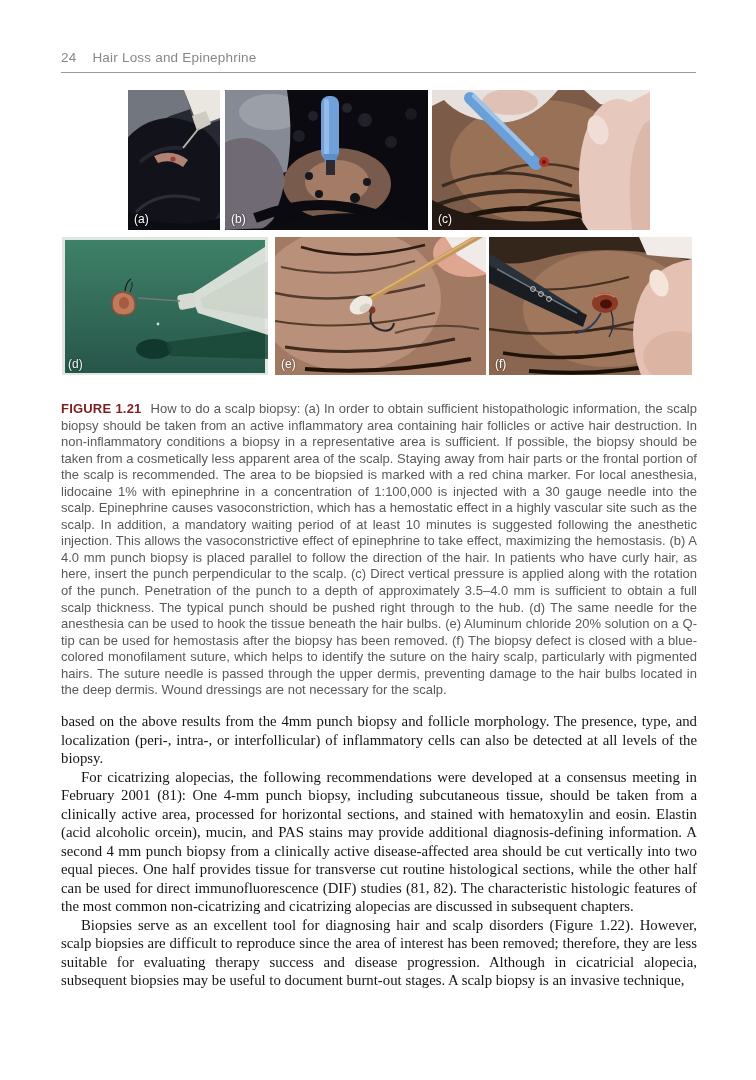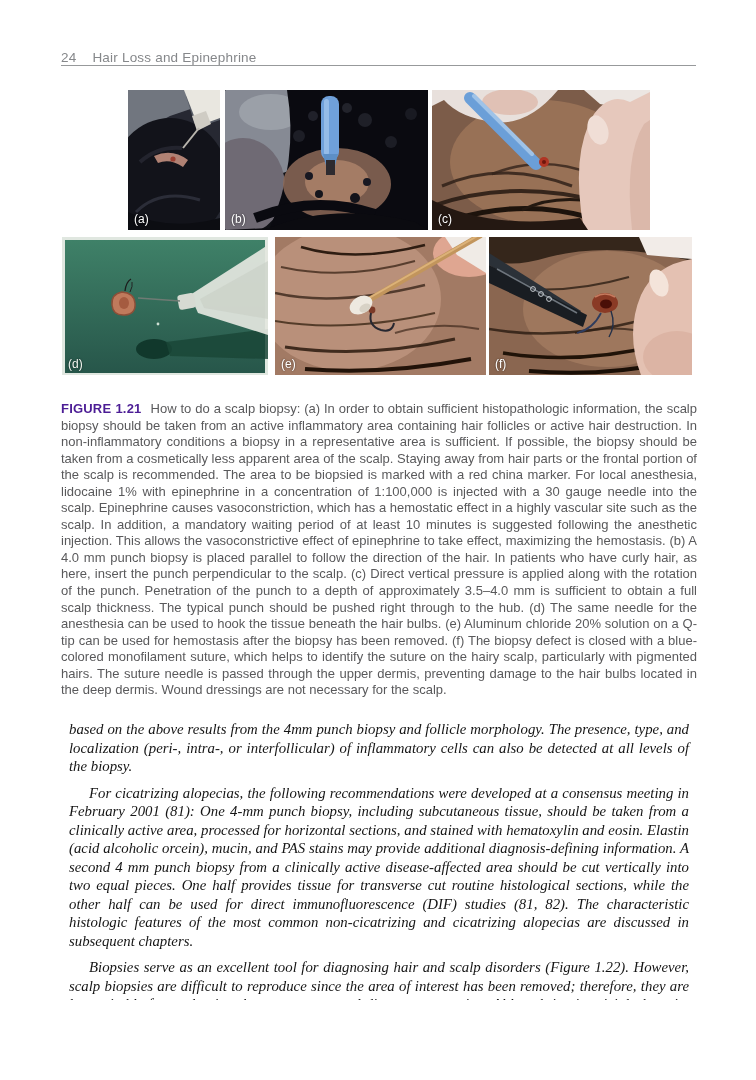--- a/index.html
+++ b/index.html
@@ -1,34 +1,34 @@
 <!DOCTYPE html>
 <html><head>
 <meta charset="utf-8">
 <style>
   html,body{margin:0;padding:0;background:#ffffff;}
   .page{position:relative;width:756px;height:1080px;background:#fff;overflow:hidden;
         font-family:"Liberation Sans",sans-serif;}
   
   .running-head{position:absolute;left:61px;top:50px;width:635px;display:flex;gap:16px;
       align-items:baseline;color:#85878a;font-size:13.5px;letter-spacing:.2px;
-      border-bottom:1px solid #97999b;}
+      border-bottom:1px solid #97999b;padding-bottom:7px;}
   
   .photo{position:absolute;overflow:hidden;background:#111;}
   .photo svg{display:block;width:100%;height:100%;}
   .plabel{position:absolute;left:6px;bottom:4px;color:#ffffff;font-size:12px;
       font-family:"Liberation Sans",sans-serif;text-shadow:0 0 2px rgba(0,0,0,.6);}
   
   .figure-caption{position:absolute;left:61px;top:388px;width:636px;text-align:justify;
       color:#59595b;font-size:13px;line-height:16.55px;font-family:"Liberation Sans",sans-serif;}
-  .figure-caption b{color:#4c1d95;margin-right:9px;letter-spacing:.2px;margin-top:40px;}
+  .figure-caption b{color:#7f1d1d;margin-right:9px;letter-spacing:.2px;margin-top:40px;}
   
   .body-text{position:absolute;left:61px;top:712px;width:636px;text-align:justify;
       font-family:"Liberation Serif",serif;font-size:14.8px;line-height:18.5px;color:#151515;}
-  .body-text p{margin:8px;font-style:italic;}
+  .body-text p{margin:0;}
   .body-text p.indent{text-indent:20px;}
   
   .footer{position:absolute;left:0;top:1000px;width:756px;height:80px;background:#fff;}
 </style>
 </head>
 <body>
 
 <div class="page">
 
   <div class="running-head">

